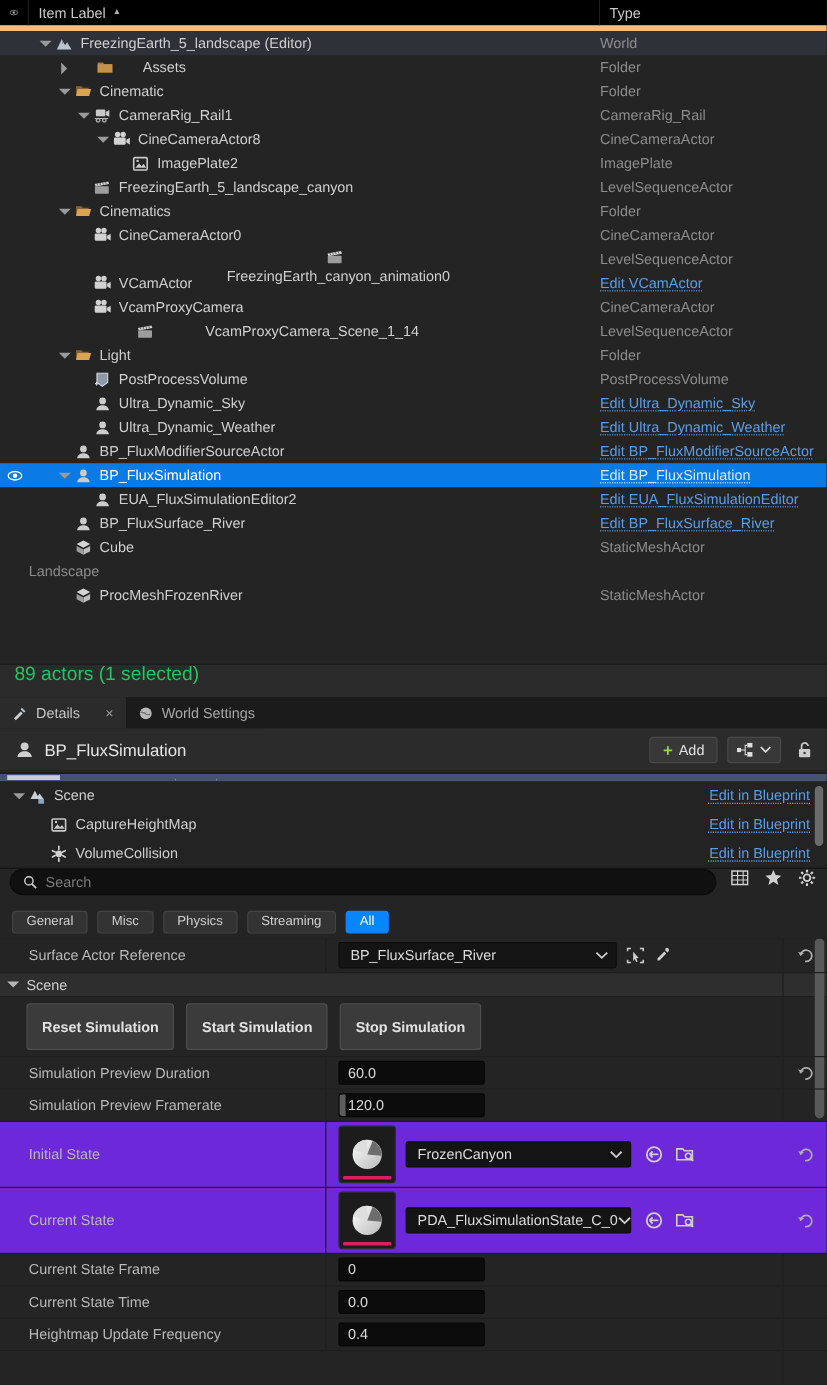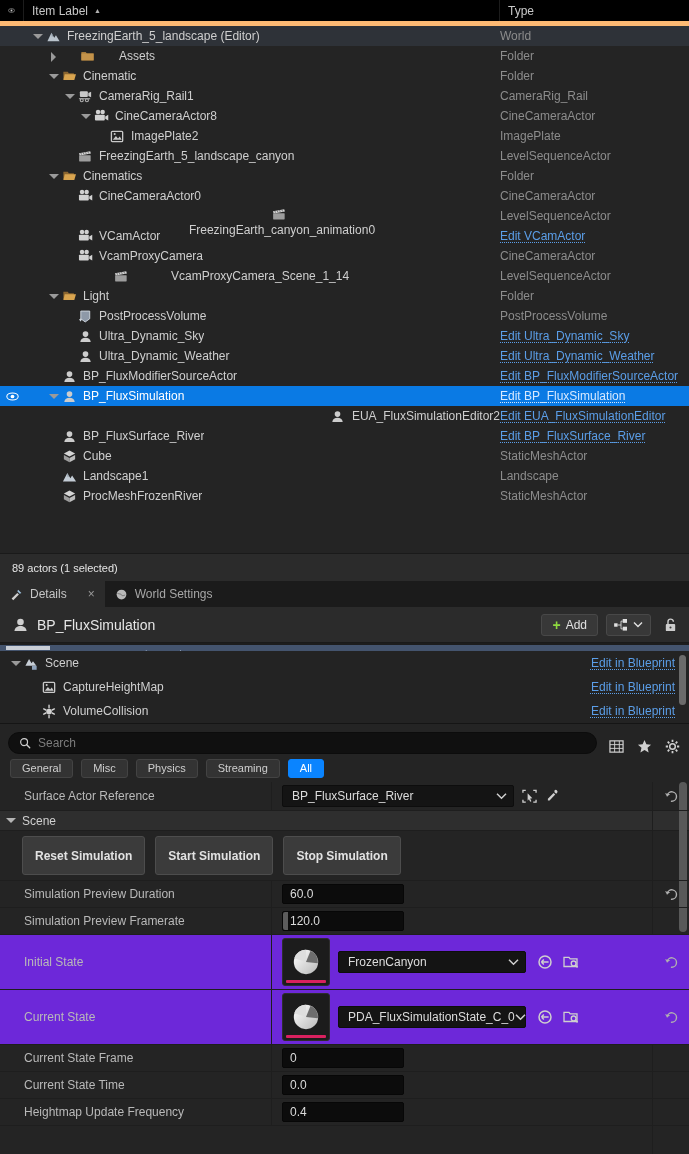--- a/index.html
+++ b/index.html
@@ -58,21 +58,21 @@
   .twisty.right::after {
     content: ""; position: absolute; left: 3px; top: 1px;
     border-top: 5px solid transparent; border-bottom: 5px solid transparent;
     border-left: 5px solid #9a9a9a;
   }
   .ol-icon { width: 16px; height: 16px; flex: 0 0 16px; margin-right: 6px; display:flex; align-items:center; justify-content:center; }
   .ol-text { overflow: hidden; text-overflow: ellipsis; }
 
   .ol-status {
     height: 28px; background: #2b2b2b; border-top: 1px solid #1a1a1a;
-    display: flex; align-items: center; padding-left: 12px; color: #e5e5e5; font-size: 11px;
+    display: flex; align-items: flex-start; padding-left: 12px; color: #22c55e; font-size: 16px;
   }
 
   
   .details { flex: 1; display: flex; flex-direction: column; background: #242424; }
   .tabbar { height: 26px; background: #1b1b1b; display: flex; align-items: flex-end; }
   .tab {
     height: 26px; display: flex; align-items: center; gap: 7px; padding: 0 10px;
     font-size: 12px; color: #c6c6c6; background: #2b2b2b;
   }
   .tab.inactive { background: #1b1b1b; color: #a7a7a7; }
@@ -110,21 +110,21 @@
   .comp-link {
     color: #5b9ee8; text-decoration: underline; text-decoration-style: dotted; text-underline-offset: 2px;
     font-size: 12px;
   }
   .comp-vscroll {
     position: absolute; right: 3px; top: 12px; width: 7px; height: 50px;
     background: #6b6b6b; border-radius: 4px;
   }
 
   
-  .search-row { height: 30px; background: #242424; display: flex; align-items: flex-end; padding: 0 8px; gap: 10px; }
+  .search-row { height: 30px; background: #242424; display: flex; align-items: flex-start; padding: 0 8px; gap: 10px; }
   .search-box {
     flex: 1; height: 22px; background: #101010; border: 1px solid #0c0c0c; border-radius: 11px;
     display: flex; align-items: center; gap: 7px; padding: 0 10px;
   }
   .search-ph { color: #7c7c7c; font-size: 12px; }
   .srow-icon { width: 18px; display:flex; align-items:center; justify-content:center; }
 
   
   .filters { height: 28px; display: flex; align-items: center; gap: 8px; padding: 0 10px; background: #242424; }
   .chip {
@@ -501,21 +501,21 @@
                 <circle cx="8" cy="5.4" r="3" fill="#cccccc"></circle>
                 <path d="M2.4 13.8c.4-3.1 2.7-4.5 5.6-4.5s5.2 1.4 5.6 4.5z" fill="#cccccc"></path>
               </svg>
             </span>
             <span class="ol-text">BP_FluxSimulation</span>
           </div>
           <div class="ol-type link">Edit BP_FluxSimulation</div>
         </div>
         <div class="ol-row">
           <div class="ol-eye"></div>
-          <div class="ol-label" style="padding-left: 40px; justify-content: flex-end;">
+          <div class="ol-label" style="padding-left: 40px;">
             <span class="twisty"></span>
             <span class="ol-icon">
               <svg width="15" height="15" viewBox="0 0 16 16">
                 <circle cx="8" cy="5.4" r="3" fill="#cccccc"></circle>
                 <path d="M2.4 13.8c.4-3.1 2.7-4.5 5.6-4.5s5.2 1.4 5.6 4.5z" fill="#cccccc"></path>
               </svg>
             </span>
             <span class="ol-text">EUA_FluxSimulationEditor2</span>
           </div>
           <div class="ol-type link">Edit EUA_FluxSimulationEditor</div>
@@ -544,30 +544,20 @@
                 <path d="M2 6.4l6 3.2v4.6l-6-3.2z" fill="#9d9d9d"></path>
                 <path d="M14 6.4l-6 3.2v4.6l6-3.2z" fill="#bdbdbd"></path>
               </svg>
             </span>
             <span class="ol-text">Cube</span>
           </div>
           <div class="ol-type">StaticMeshActor</div>
         </div>
         <div class="ol-row">
           <div class="ol-eye"></div>
-          <div class="ol-label" style="padding-left: 24px;">
-            <span class="twisty"></span>
-            <span class="ol-icon">
-              <svg width="15" height="15" viewBox="0 0 16 16">
-                <path d="M1 13.4L5.7 4.2l3.2 5.6L10.8 7l4.2 6.4z" fill="#c3ccd5"></path>
-                <path d="M5.7 4.2l1.6 3.2-1.2 1.3z" fill="#7f8c98"></path>
-              </svg>
-            </span>
-            <span class="ol-text">Landscape1</span>
-          </div>
           <div class="ol-type">Landscape</div>
         </div>
         <div class="ol-row">
           <div class="ol-eye"></div>
           <div class="ol-label" style="padding-left: 24px;">
             <span class="twisty"></span>
             <span class="ol-icon">
               <svg width="15" height="15" viewBox="0 0 16 16">
                 <path d="M8 1.6l6 3.1L8 7.9 2 4.7z" fill="#d5d5d5"></path>
                 <path d="M2 6.4l6 3.2v4.6l-6-3.2z" fill="#9d9d9d"></path>

